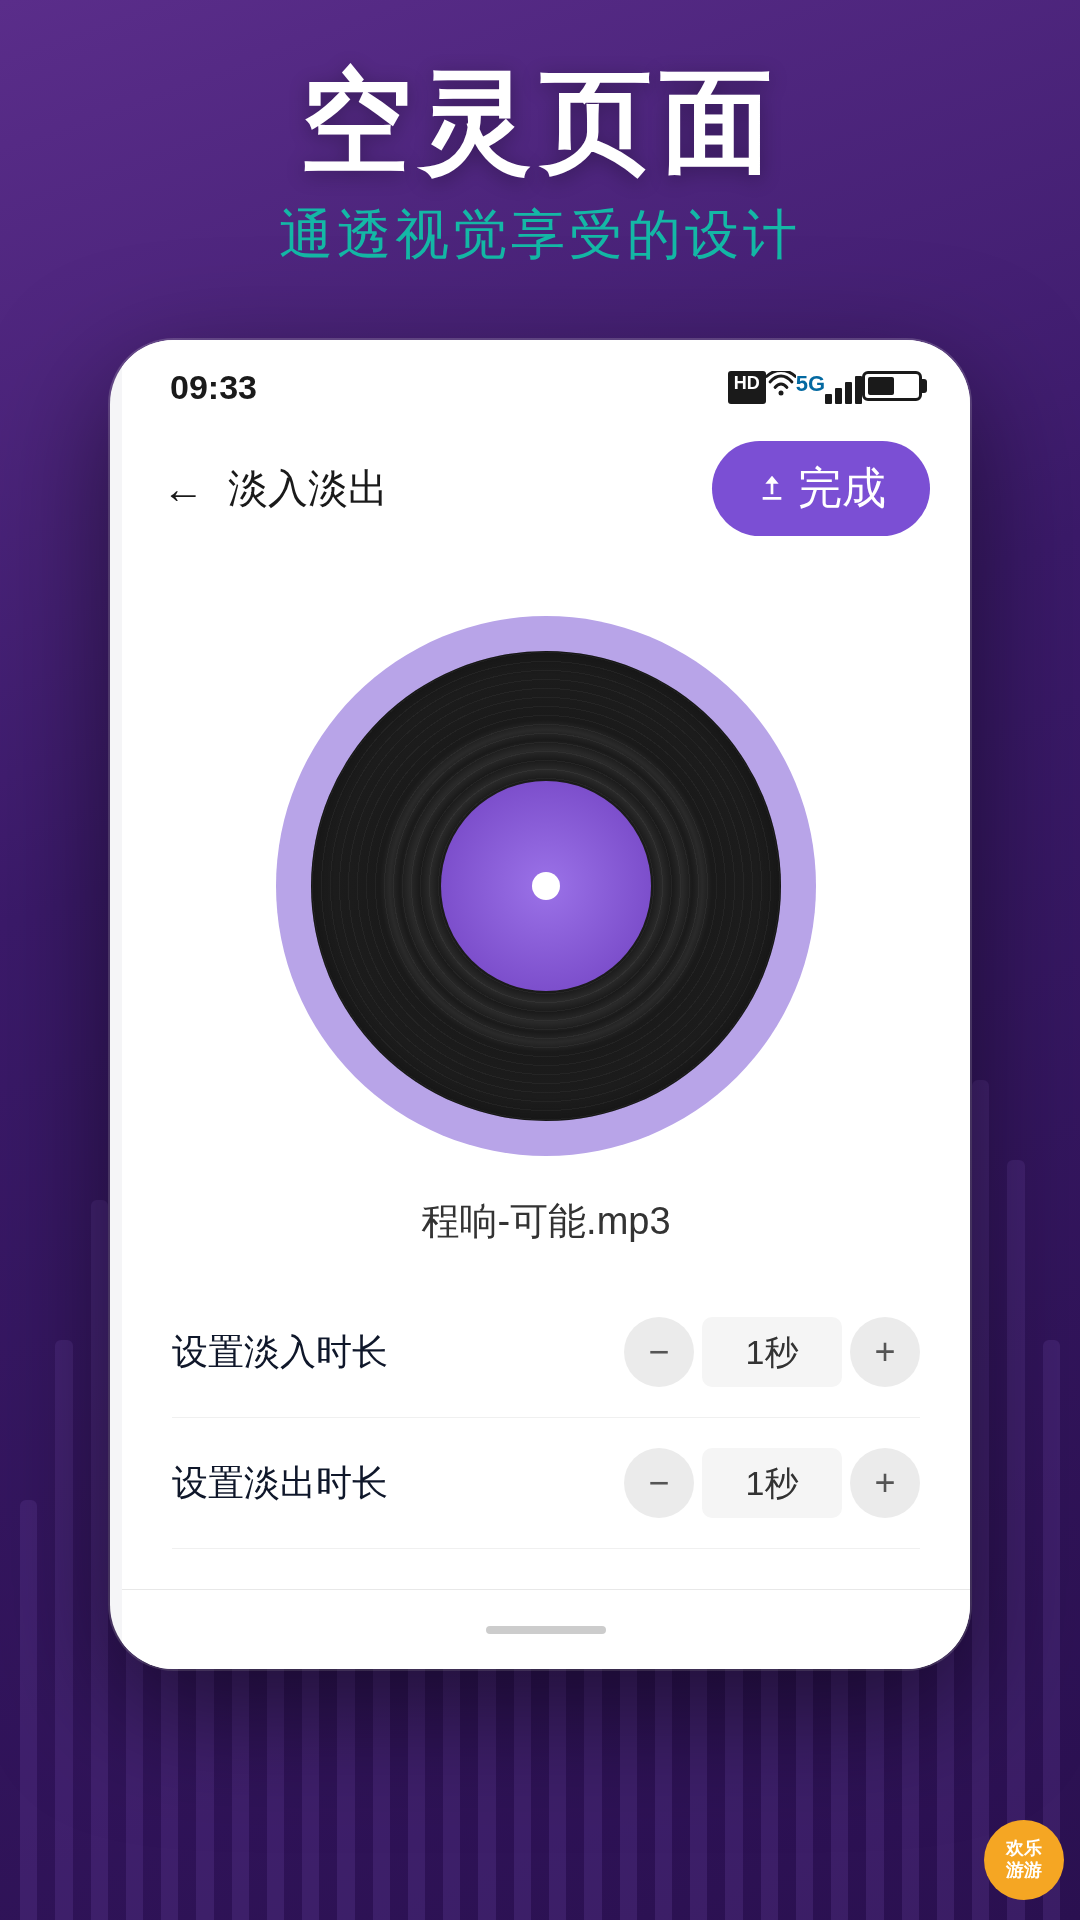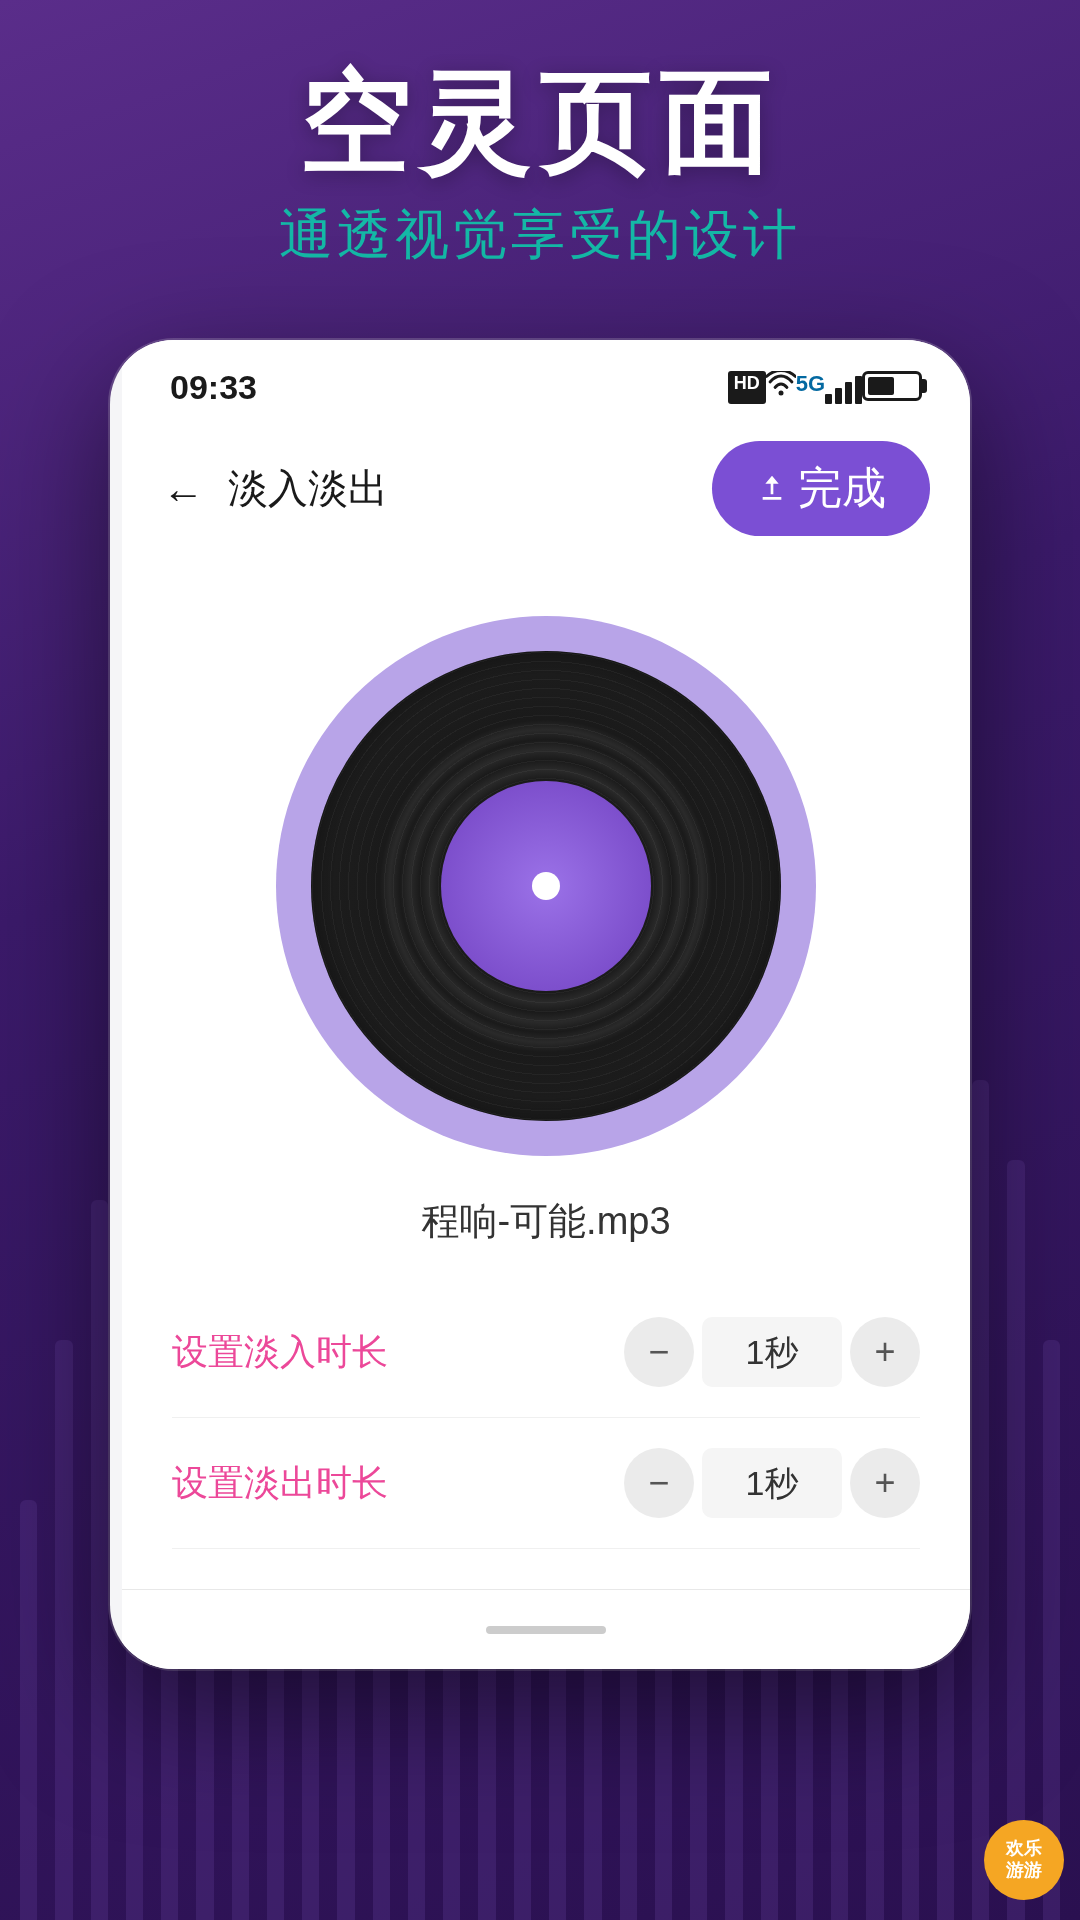--- a/index.html
+++ b/index.html
@@ -278,21 +278,21 @@
     .setting-row {
       display: flex;
       align-items: center;
       justify-content: space-between;
       padding: 30px 0;
       border-bottom: 1px solid #f0f0f0;
     }
 
     .setting-label {
       font-size: 36px;
-      color: #ec4899;
+      color: #0f172a;
     }
 
     .setting-control {
       display: flex;
       align-items: center;
       gap: 0;
     }
 
     .control-btn {
       width: 70px;

